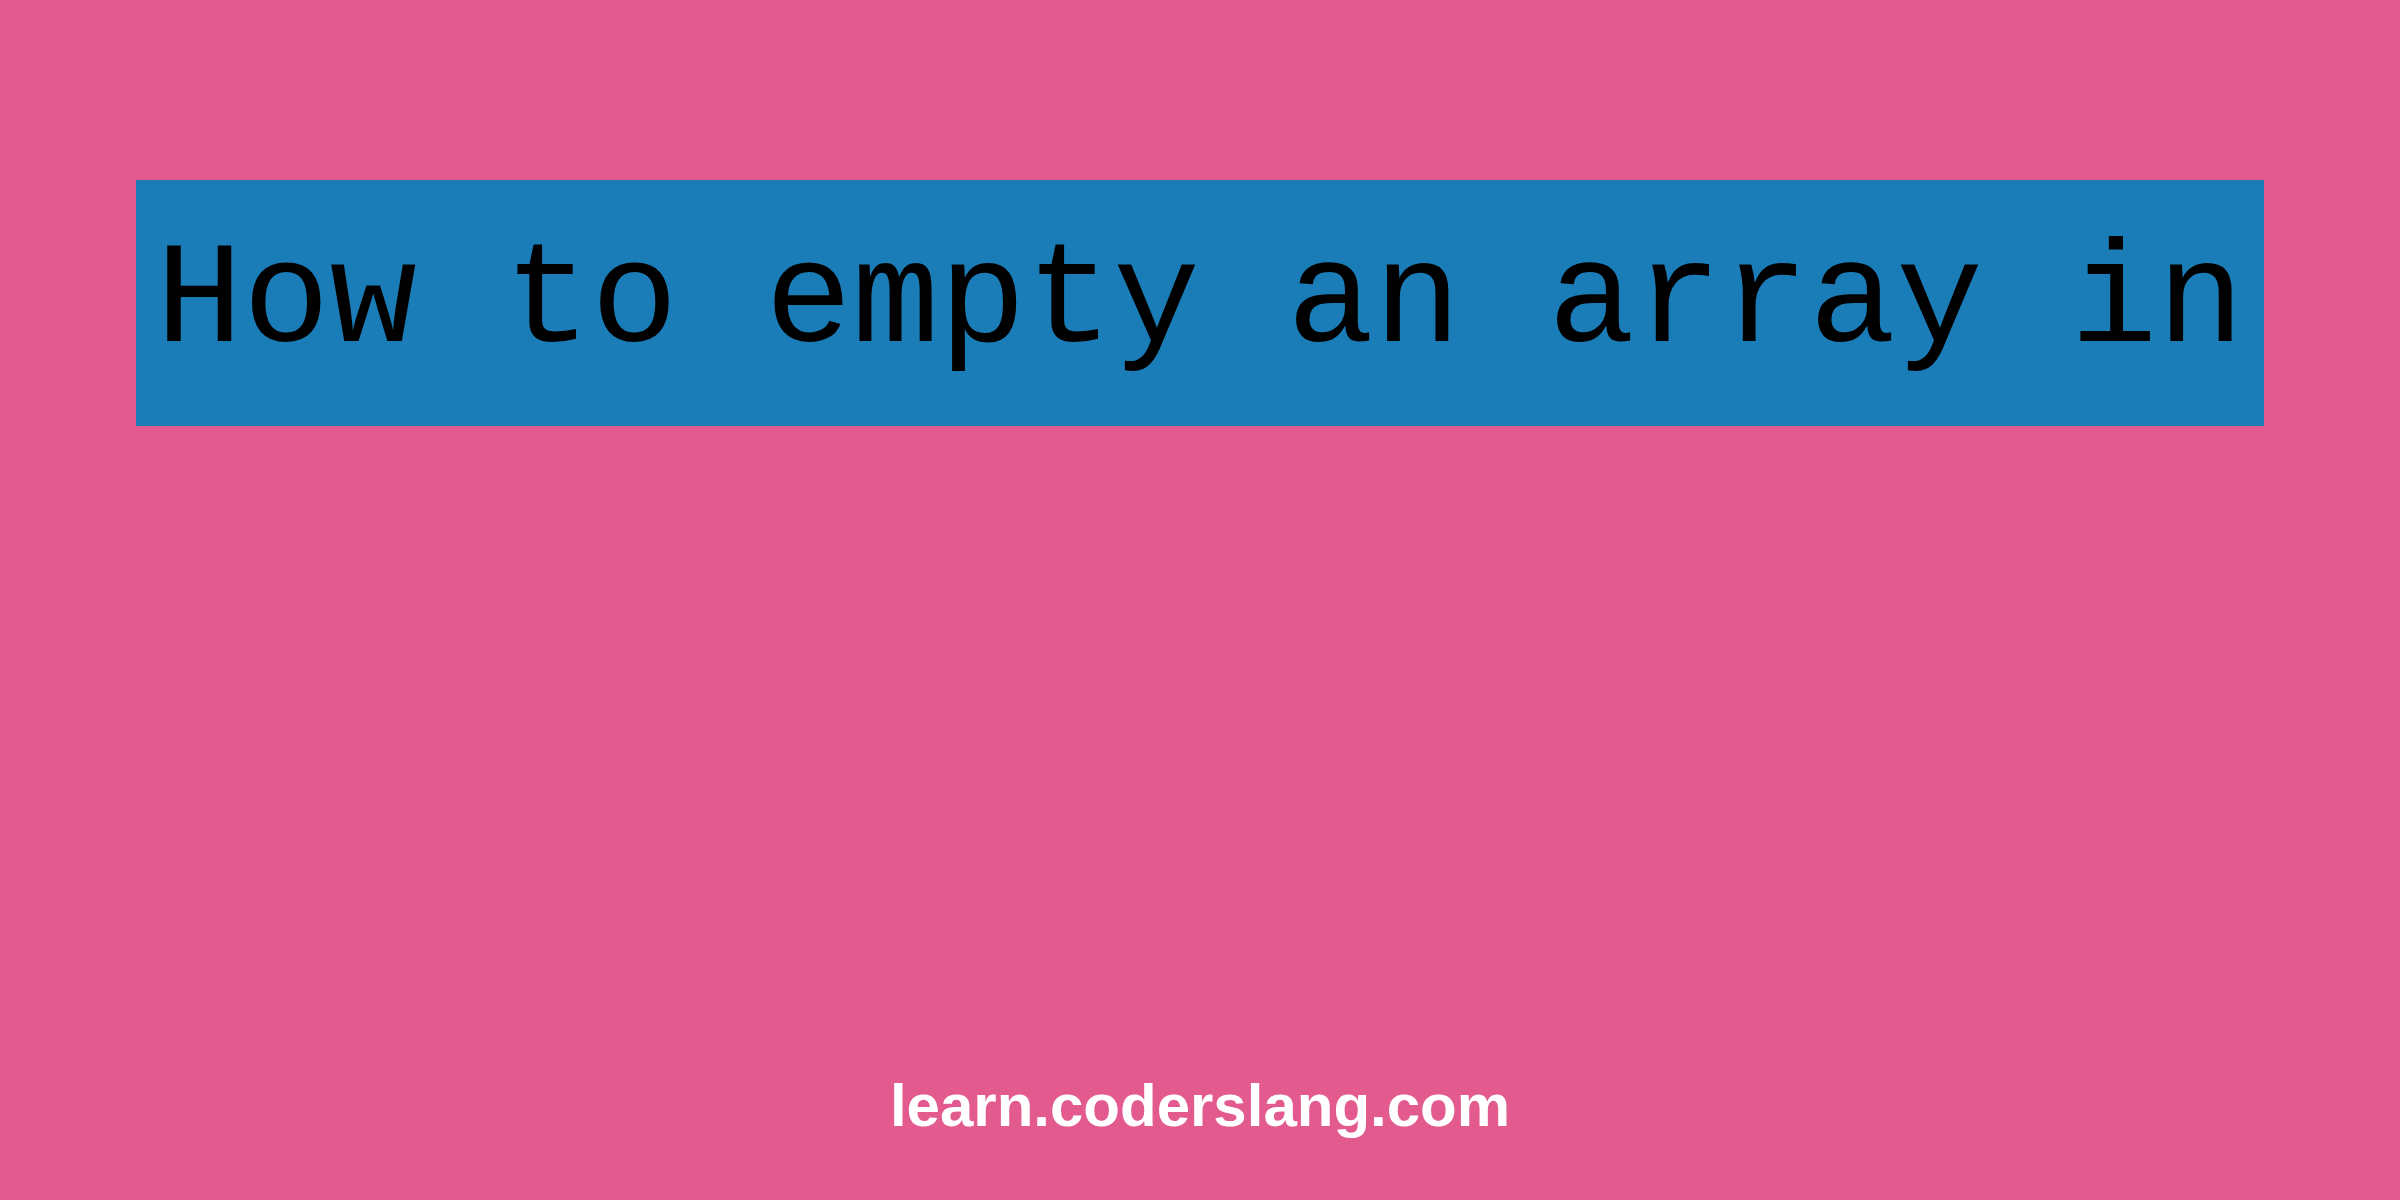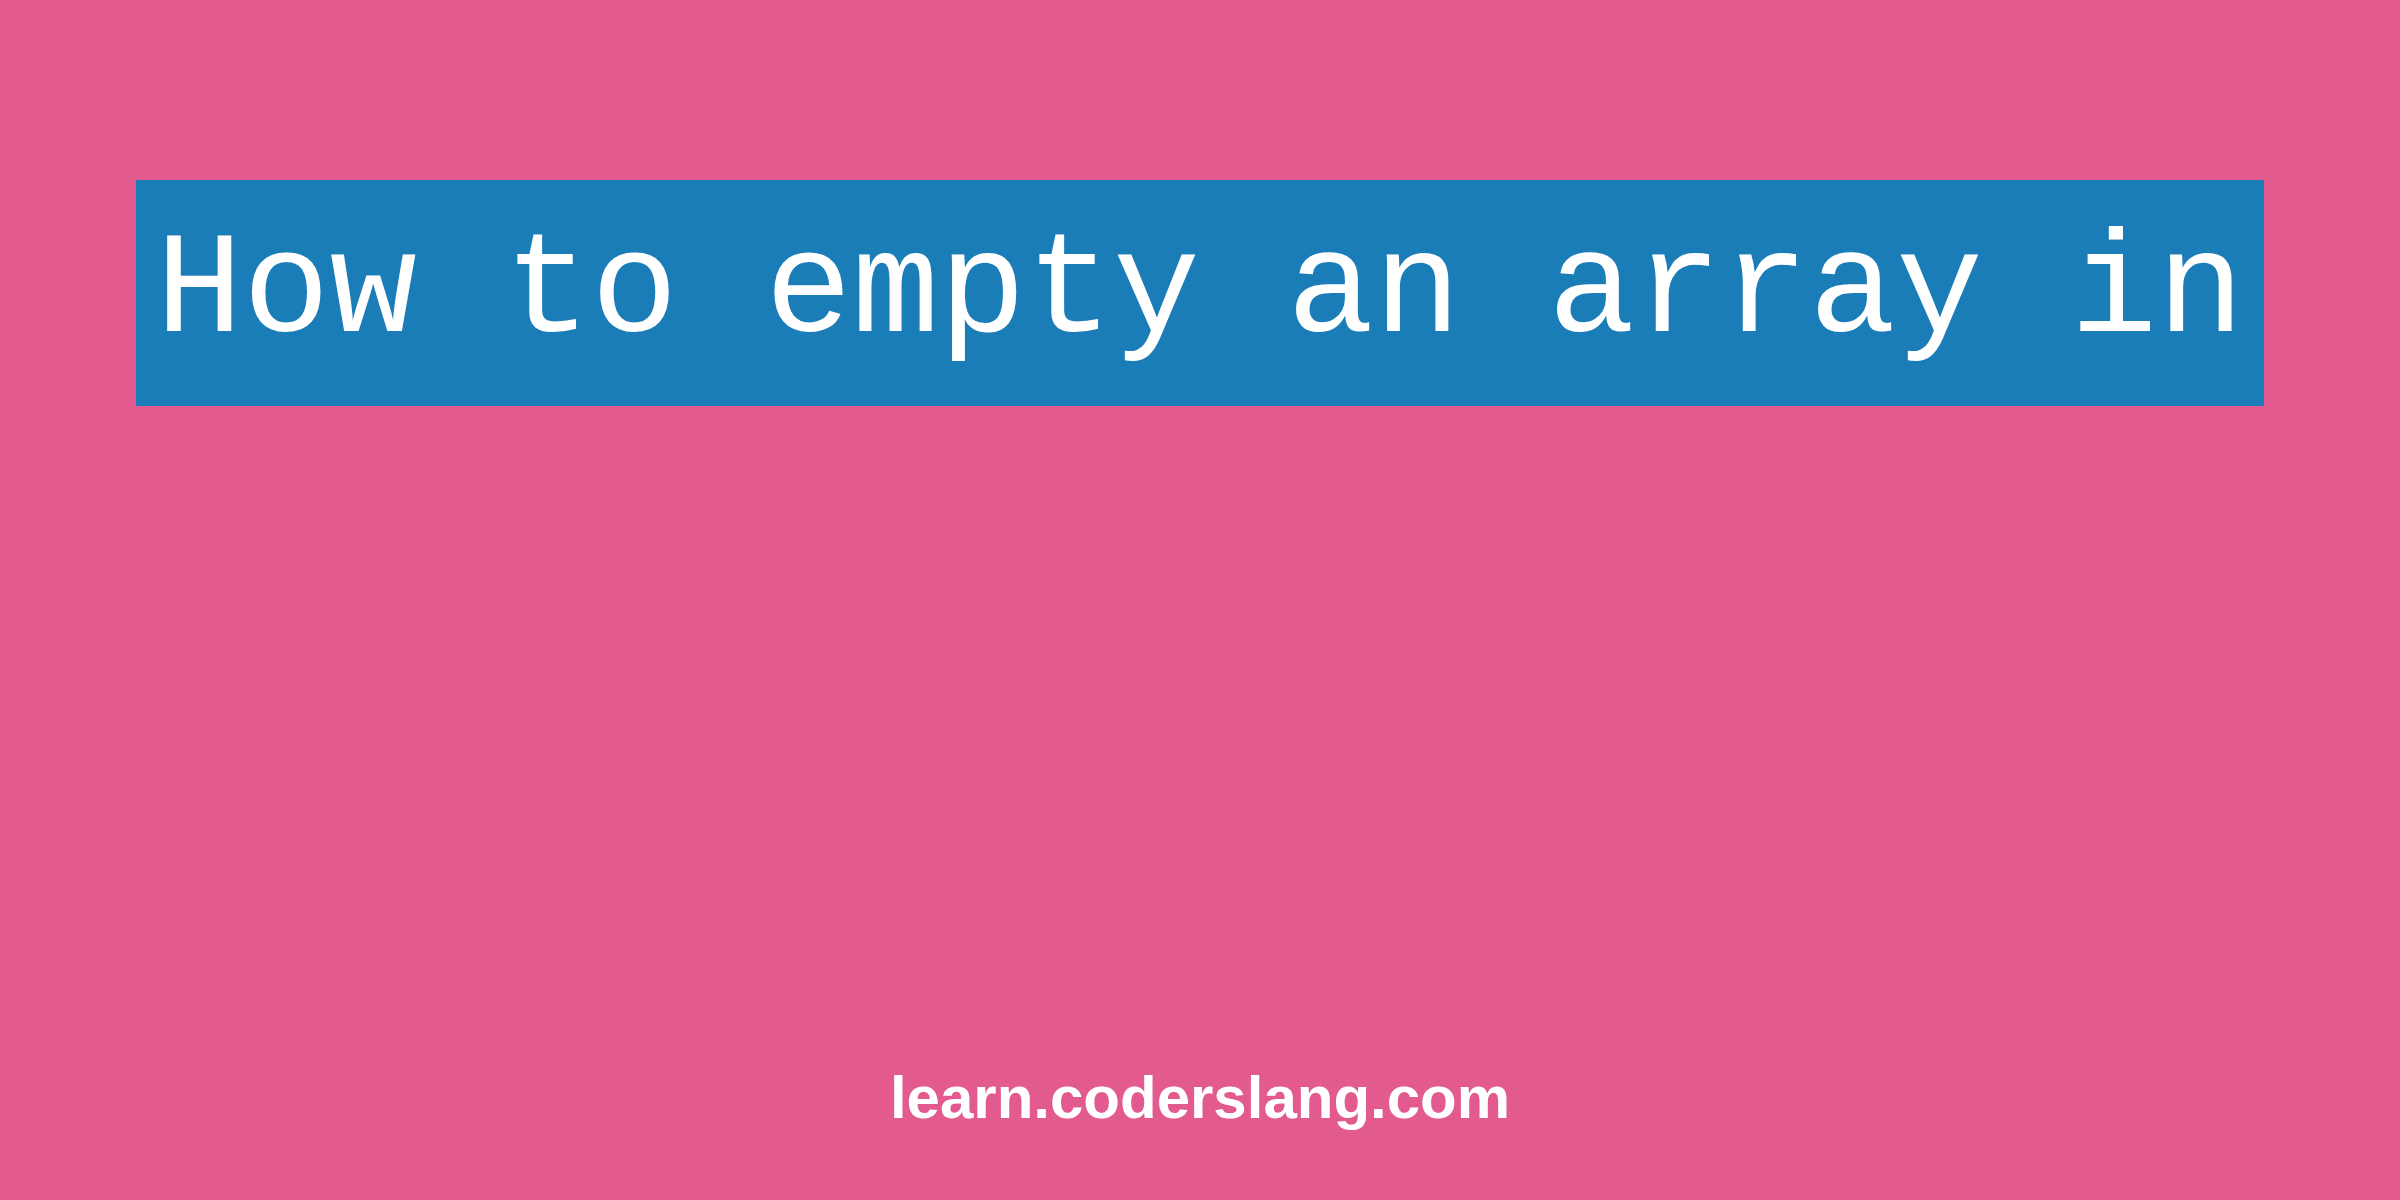--- a/index.html
+++ b/index.html
@@ -19,28 +19,28 @@
     }
     .title-container {
       margin-top: 180px;
       text-align: center;
       line-height: 1.5;
     }
     .title-line {
       font-family: 'Consolas', 'Menlo', 'Monaco', 'Courier New', monospace;
       font-size: 145px;
       font-weight: 400;
-      color: #ffffff;
+      color: #000000;
       background-color: #1a7db8;
-      padding: 4px 20px;
+      padding: 14px 20px;
       display: inline-block;
     }
     .site-url {
       position: absolute;
-      bottom: 68px;
+      bottom: 60px;
       left: 50%;
       transform: translateX(-50%);
       font-family: -apple-system, BlinkMacSystemFont, 'Segoe UI', 'Helvetica Neue', Arial, sans-serif;
       font-size: 60px;
       font-weight: 700;
       color: #ffffff;
     }
   </style>
 </head>
 <body>

